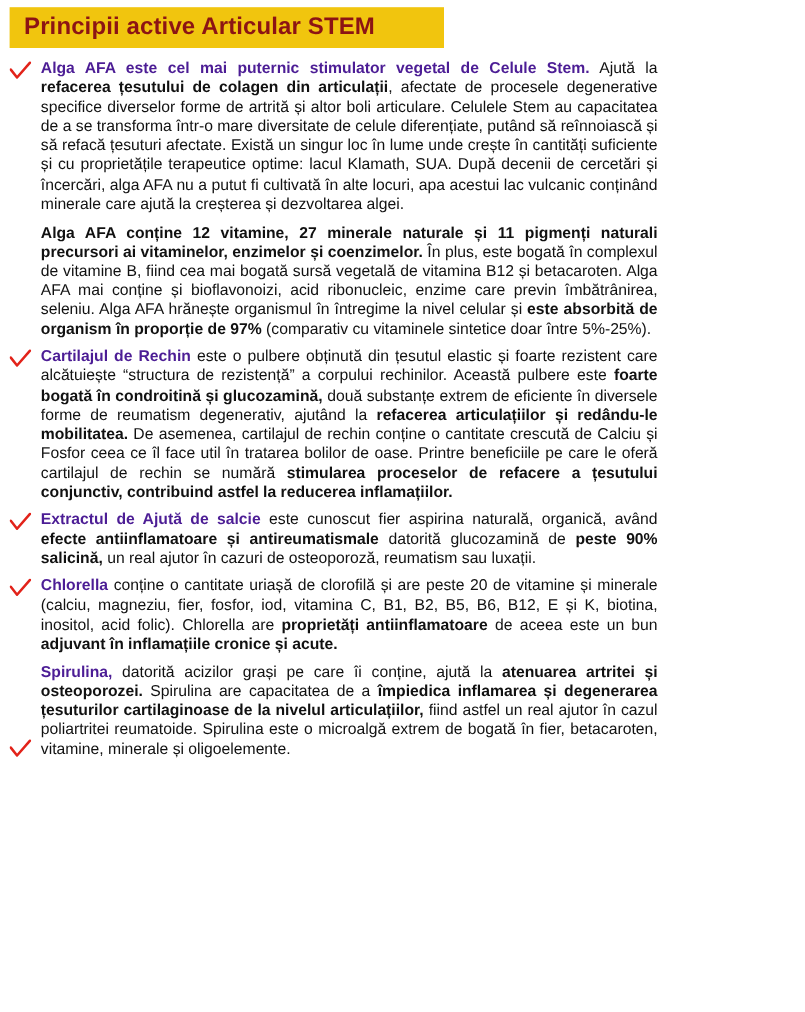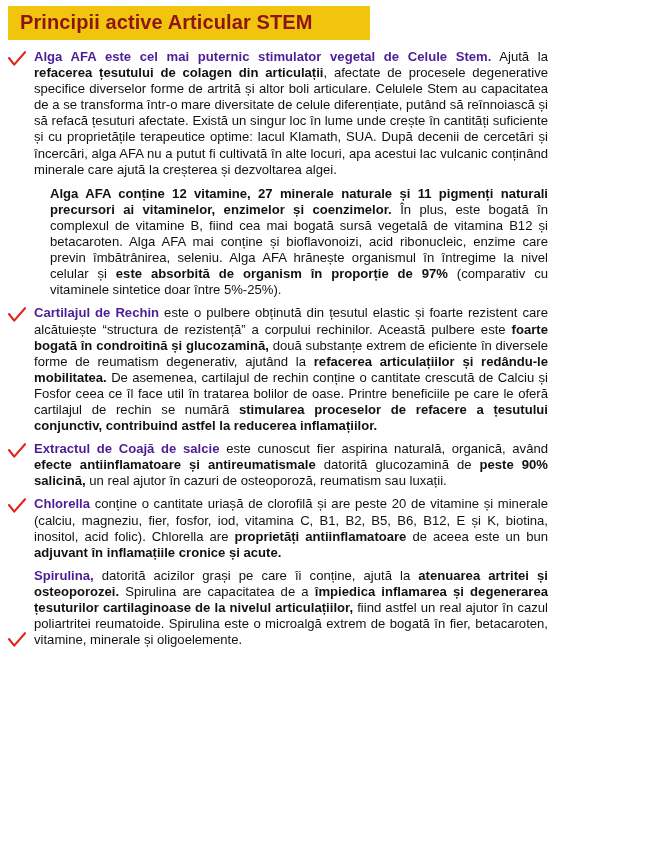--- a/index.html
+++ b/index.html
@@ -59,21 +59,20 @@
     text-align: justify;
     text-justify: inter-word;
     color: #111111;
     hyphens: auto;
   }
   .body p {
     margin: 0;
   }
   .body p + p {
     margin-top: 8px;
-    margin-left: 16px;
   }
   .lead {
     color: #4c1d95;
     font-weight: bold;
   }
   .b {
     font-weight: bold;
     color: #111111;
   }
   
@@ -110,21 +109,21 @@
           <p><span class="lead">Cartilajul de Rechin</span><span> este o pulbere obținută din țesutul elastic și foarte rezistent care alcătuiește “structura de rezistență” a corpului rechinilor. Această pulbere este </span><span class="b">foarte bogată în condroitină și glucozamină,</span><span> două substanțe extrem de eficiente în diversele forme de reumatism degenerativ, ajutând la </span><span class="b">refacerea articulațiilor și redându-le mobilitatea.</span><span> De asemenea, cartilajul de rechin conține o cantitate crescută de Calciu și Fosfor ceea ce îl face util în tratarea bolilor de oase. Printre beneficiile pe care le oferă cartilajul de rechin se numără </span><span class="b">stimularea proceselor de refacere a țesutului conjunctiv, contribuind astfel la reducerea inflamațiilor.</span></p>
         </div>
       </div>
       <div class="item">
         <div class="check">
           <svg width="18" height="16" viewBox="0 0 18 16">
             <path d="M1 7 L6.2 13.6 L17 1.2" fill="none" stroke="#e2231a" stroke-width="2.1" stroke-linecap="round" stroke-linejoin="round"></path>
           </svg>
         </div>
         <div class="body">
-          <p><span class="lead">Extractul de Coajă de salcie</span><span> este cunoscut fier aspirina naturală, organică, având </span><span class="b">efecte antiinflamatoare și antireumatismale</span><span> datorită glucozamină de </span><span class="b">peste 90% salicină,</span><span> un real ajutor în cazuri de osteoporoză, reumatism sau luxații.</span></p>
+          <p><span class="lead">Extractul de Ajută de salcie</span><span> este cunoscut fier aspirina naturală, organică, având </span><span class="b">efecte antiinflamatoare și antireumatismale</span><span> datorită glucozamină de </span><span class="b">peste 90% salicină,</span><span> un real ajutor în cazuri de osteoporoză, reumatism sau luxații.</span></p>
         </div>
       </div>
       <div class="item">
         <div class="check">
           <svg width="18" height="16" viewBox="0 0 18 16">
             <path d="M1 7 L6.2 13.6 L17 1.2" fill="none" stroke="#e2231a" stroke-width="2.1" stroke-linecap="round" stroke-linejoin="round"></path>
           </svg>
         </div>
         <div class="body">
           <p><span class="lead">Chlorella</span><span> conține o cantitate uriașă de clorofilă și are peste 20 de vitamine și minerale (calciu, magneziu, fier, fosfor, iod, vitamina C, B1, B2, B5, B6,  B12, E și K, biotina, inositol, acid folic). Chlorella are </span><span class="b">proprietăți antiinflamatoare</span><span> de aceea este un bun </span><span class="b">adjuvant în inflamațiile cronice și acute.</span></p>

